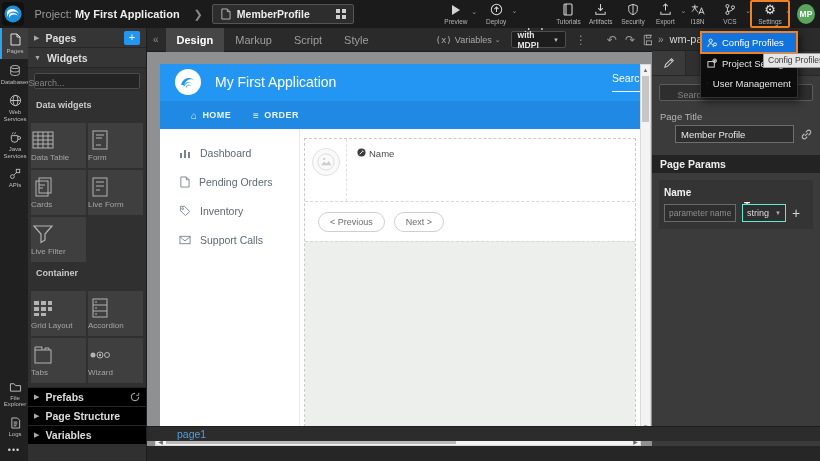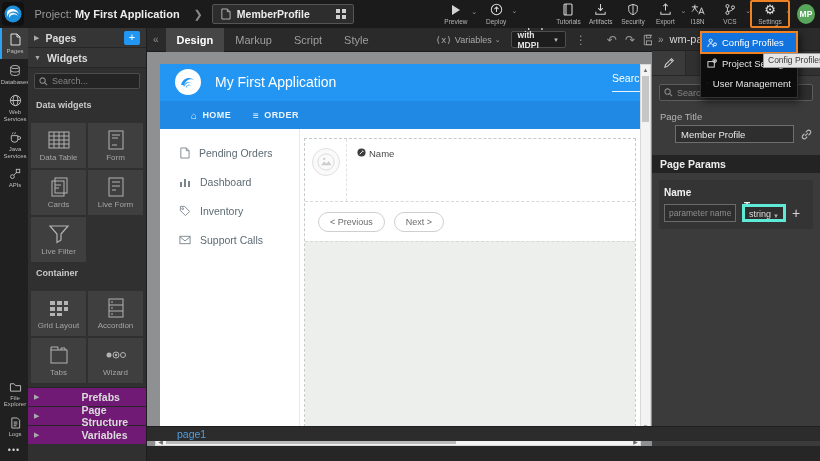--- a/index.html
+++ b/index.html
@@ -41,31 +41,31 @@
   .lpanel { position:absolute; left:28px; top:28px; width:119px; height:433px; background:#303030;
     border-right:1px solid #1d1d1d; overflow:hidden; }
   .prow { height:20px; background:#353535; border-bottom:1px solid #262626; display:flex;
     align-items:center; padding:0 6px; }
   .caret { font-size:7px; color:#aaa; margin-right:6px; }
   .prow .plbl { font-size:10.5px; font-weight:bold; color:#dcdcdc; }
   .plusbtn { margin-left:auto; width:16px; height:14px; background:#2196f3; border-radius:2px;
     color:#fff; font-size:11px; line-height:13px; text-align:center; }
   .searchwrap { padding:5px 6px; }
   .sbox { height:16px; background:#242424; border:1px solid #4c4c4c; border-radius:2px;
-    display:flex; align-items:center; padding:0 4px; gap:4px; }
+    display:flex; align-items:center; padding:0 4px; gap:4px;flex-direction:column; }
   .sbox input { flex:1; min-width:0; background:transparent; border:none; outline:none;
     color:#cfcfcf; font-size:9px; font-family:"Liberation Sans",sans-serif; }
   .sbox input::placeholder { color:#848484; }
   .seclabel { font-size:9px; font-weight:bold; color:#c9c9c9; padding:6px 8px 13px; }
   .tilegrid { display:grid; grid-template-columns:1fr 1fr; gap:2px; margin:0 3px; }
-  .tile { height:45px; background:#3f3f3f; display:flex; flex-direction:column; align-items:center;
+  .tile { height:45px; background:#3f3f3f; display:flex; flex-direction:column; 
     justify-content:center; gap:3px; color:#b3b3b3; }
   .tile .tlbl { font-size:8px; color:#a5a5a5; }
-  .crow { height:19px; background:#701a75; border-top:1px solid #262626; display:flex;
-    align-items:center; padding:0 6px; margin-top:0;gap:36px; }
+  .crow { height:19px; background:#000000; border-top:1px solid #262626; display:flex;
+    align-items:center; padding:0 6px; margin-top:0; }
   .crow .plbl { font-size:10.5px; font-weight:bold; color:#dcdcdc; }
   .crow .refresh { margin-left:auto; color:#b5b5b5; }
   .lsp { height:4px; }
 
   
   .canvas { position:absolute; left:147px; top:28px; width:505px; height:418px; }
   .ctoolbar { height:24px; background:#2a2a2a; border-bottom:1px solid #1c1c1c; display:flex;
     align-items:center; }
   .collapse-l { color:#8f8f8f; font-size:10px; margin:0 7px 0 6px; }
   .ctab { height:24px; line-height:24px; padding:0 11px; font-size:11px; color:#9f9f9f; }
@@ -137,22 +137,22 @@
   .rsection { margin-top:12px; height:18px; background:#232323; display:flex; align-items:center;
     padding-left:8px; font-size:10.5px; font-weight:bold; color:#ededed; }
   .ptable { margin:7px 7px 0; background:#343434; padding:4px 5px 7px; }
   .phead { display:flex; height:17px; align-items:center; }
   .phead .c1 { width:80px; font-size:10px; font-weight:bold; color:#f2f2f2; }
   .phead .c2 { font-size:10px; font-weight:bold; color:#f2f2f2;margin-top:27px; }
   .prow2 { display:flex; align-items:center; gap:6px; margin-top:3px; }
   .pinput { width:72px; height:18px; background:#2e2e2e; border:1px solid #6a6a6a; color:#e8e8e8;
     font-size:8.5px; padding:0 4px; font-family:"Liberation Sans",sans-serif; outline:none; }
   .pinput::placeholder { color:#8f8f8f; }
-  .pselect { width:44px; height:18px; background:#2e2e2e; border:3px solid #5eead4; color:#dcdcdc;
-    font-size:9px; display:flex; align-items:flex-end; justify-content:space-between; padding:0 4px; }
+  .pselect { width:44px; height:18px; background:#2e2e2e; border:1px solid #5eead4; color:#dcdcdc;
+    font-size:9px; display:flex; align-items:center; justify-content:space-between; padding:0 4px; }
   .pselect .sdd { font-size:6px; color:#aaa; }
   .addparam { color:#d5d5d5; font-size:14px; line-height:14px; }
 
   
   .bottombar { position:absolute; left:147px; top:426px; width:673px; height:15px; background:#2c2c2c;
     border-top:1px solid #1f1f1f; display:flex; align-items:center; }
   .bb-page { margin-left:30px; font-size:10.5px; color:#4f9fe0; }
 
   
   .menu { position:absolute; left:700px; top:31px; width:98px; background:#0c0c0c;
@@ -490,33 +490,33 @@
           <span>HOME</span>
         </div>
         <div class="navitem">
           <span class="nic">≡</span>
           <span>ORDER</span>
         </div>
       </div>
       <div class="appbody">
         <div class="appmenu">
           <div class="mitem">
-            <svg width="11" height="12" viewBox="0 0 12 13" fill="none" stroke="currentColor" stroke-width="1">
-                <path d="M2 1h6l3 3v8H2z"></path>
-                <path d="M8 1v3h3"></path>
-              </svg>
-            <span>Pending Orders</span>
-          </div>
-          <div class="mitem">
             <svg width="12" height="12" viewBox="0 0 12 12" fill="currentColor">
                 <rect x="1" y="6" width="2" height="5"></rect>
                 <rect x="5" y="3" width="2" height="8"></rect>
                 <rect x="9" y="5" width="2" height="6"></rect>
               </svg>
             <span>Dashboard</span>
+          </div>
+          <div class="mitem">
+            <svg width="11" height="12" viewBox="0 0 12 13" fill="none" stroke="currentColor" stroke-width="1">
+                <path d="M2 1h6l3 3v8H2z"></path>
+                <path d="M8 1v3h3"></path>
+              </svg>
+            <span>Pending Orders</span>
           </div>
           <div class="mitem">
             <svg width="12" height="12" viewBox="0 0 13 13" fill="none" stroke="currentColor" stroke-width="1">
                 <path d="M1.5 6V1.5H6L11.5 7l-4.5 4.5z"></path>
                 <circle cx="4" cy="4" r="1"></circle>
               </svg>
             <span>Inventory</span>
           </div>
           <div class="mitem">
             <svg width="12" height="10" viewBox="0 0 13 10" fill="none" stroke="currentColor" stroke-width="1">

